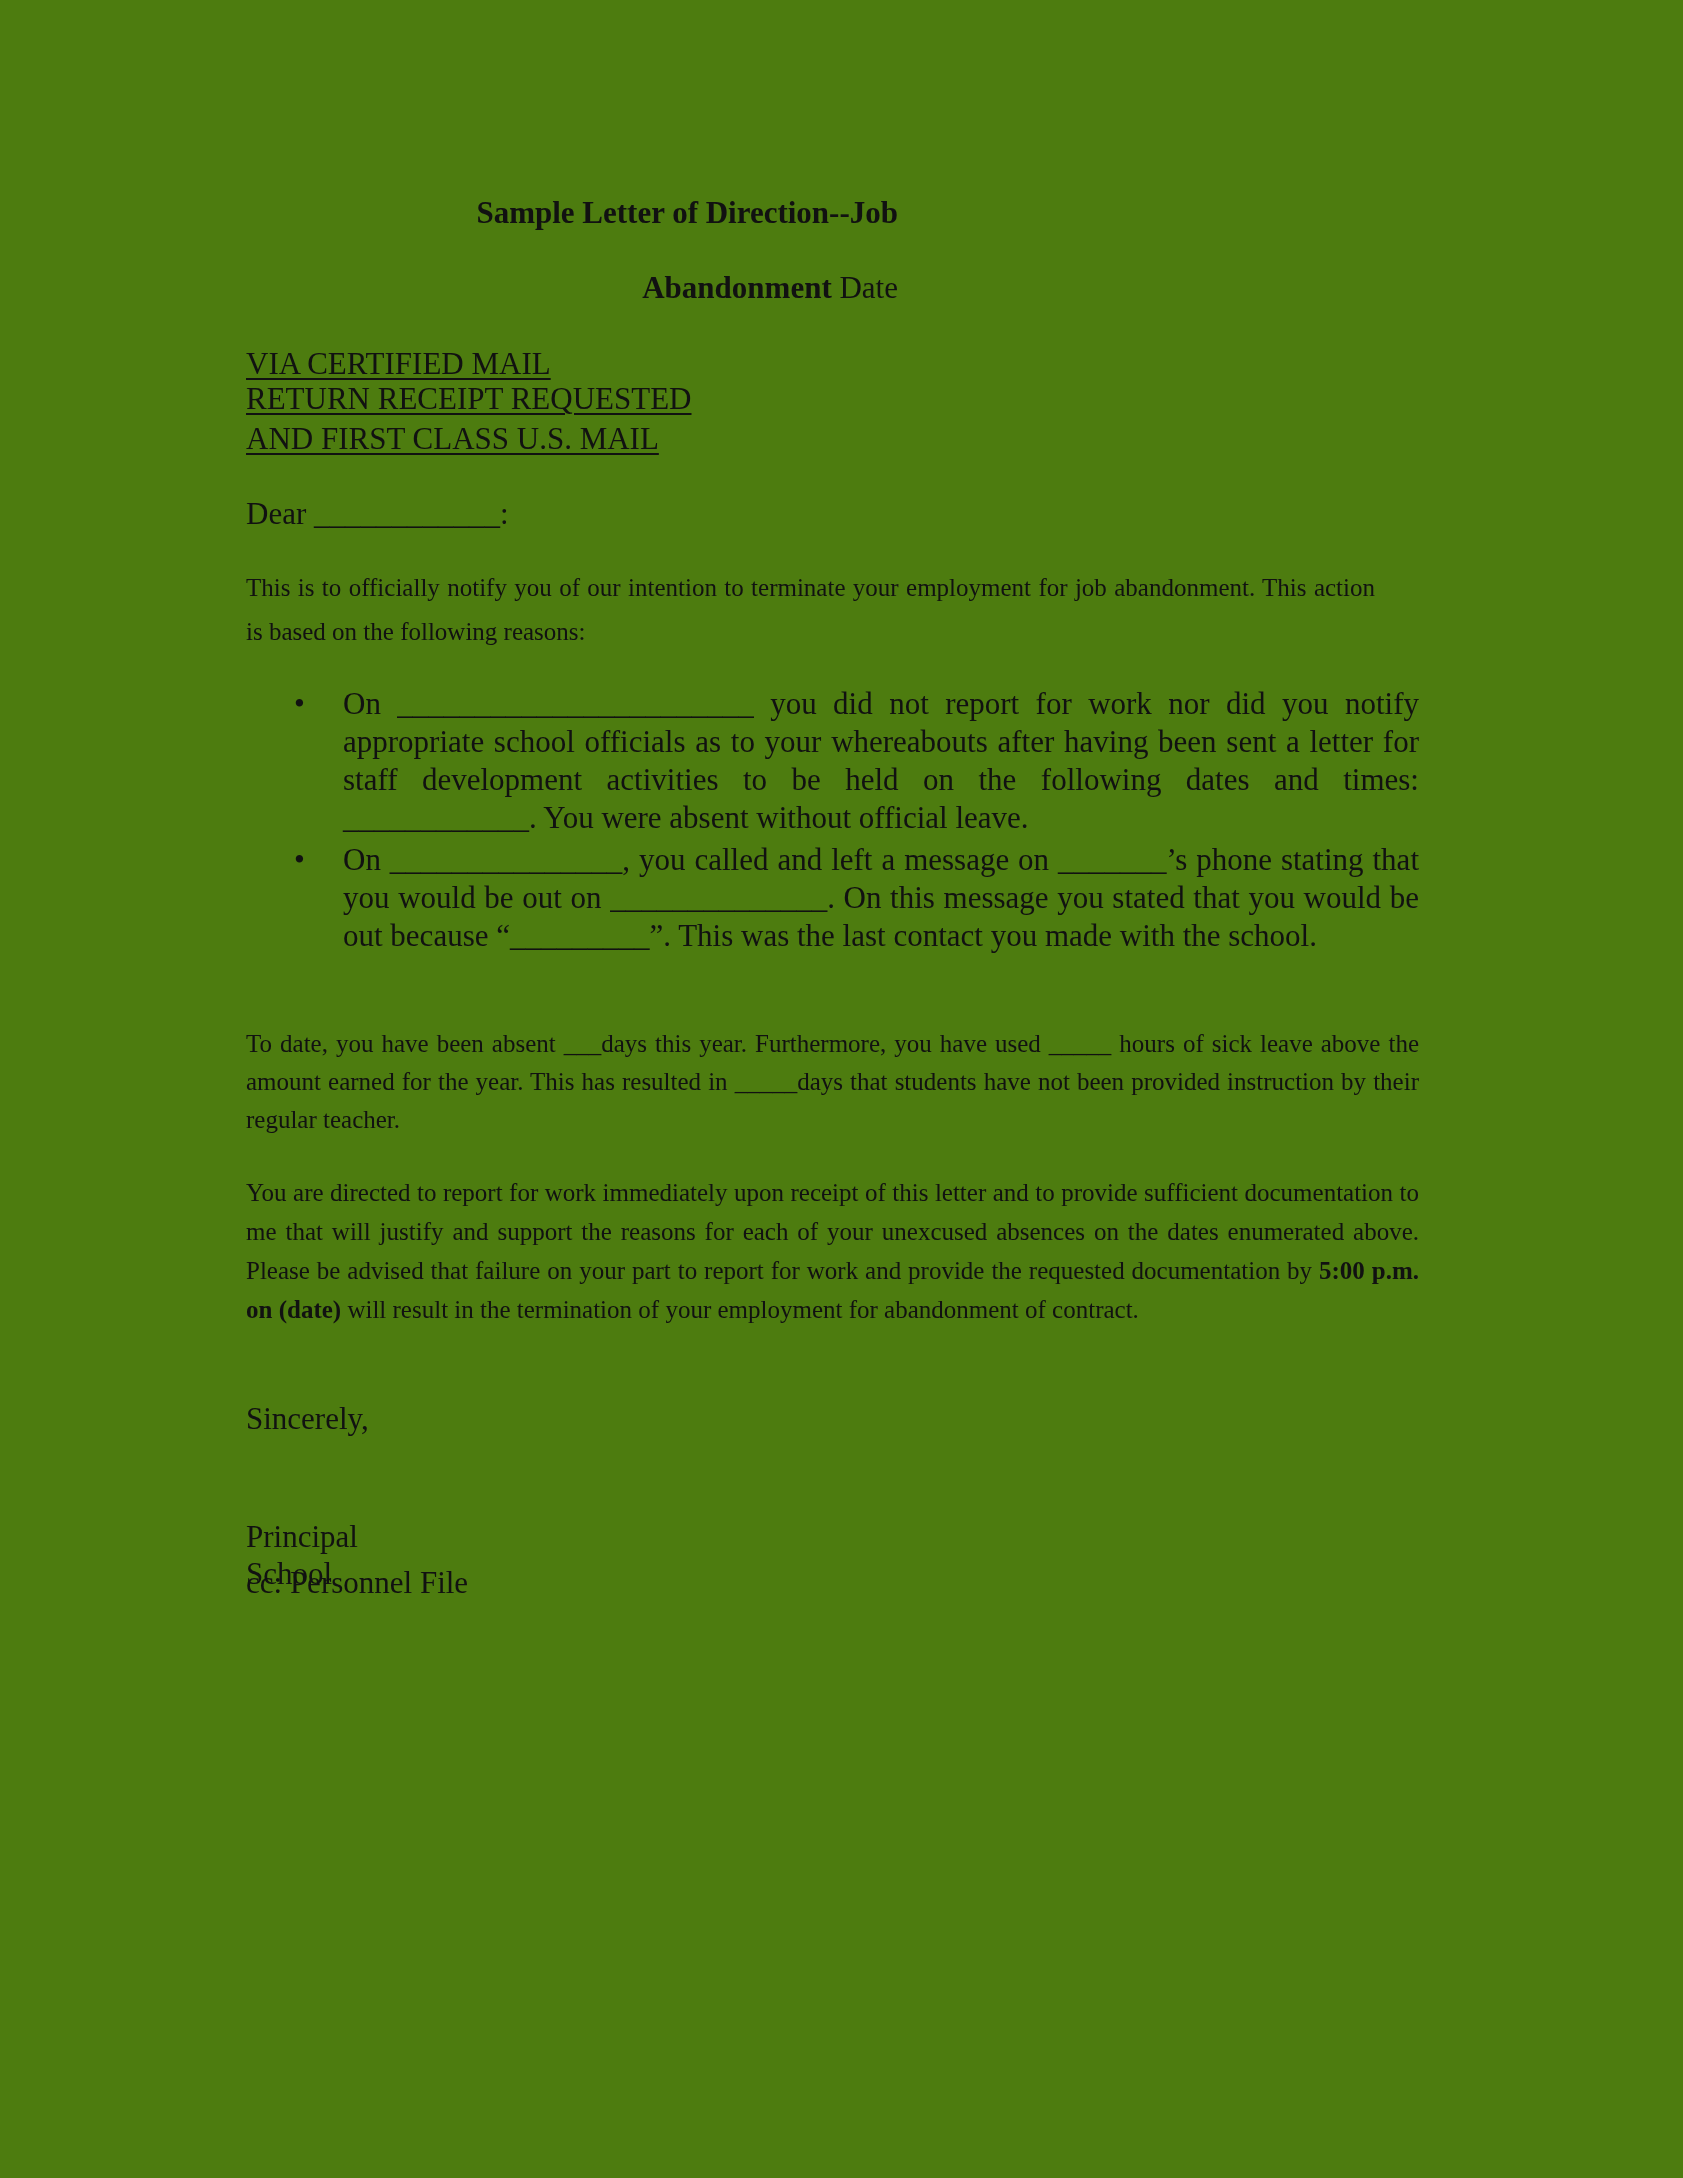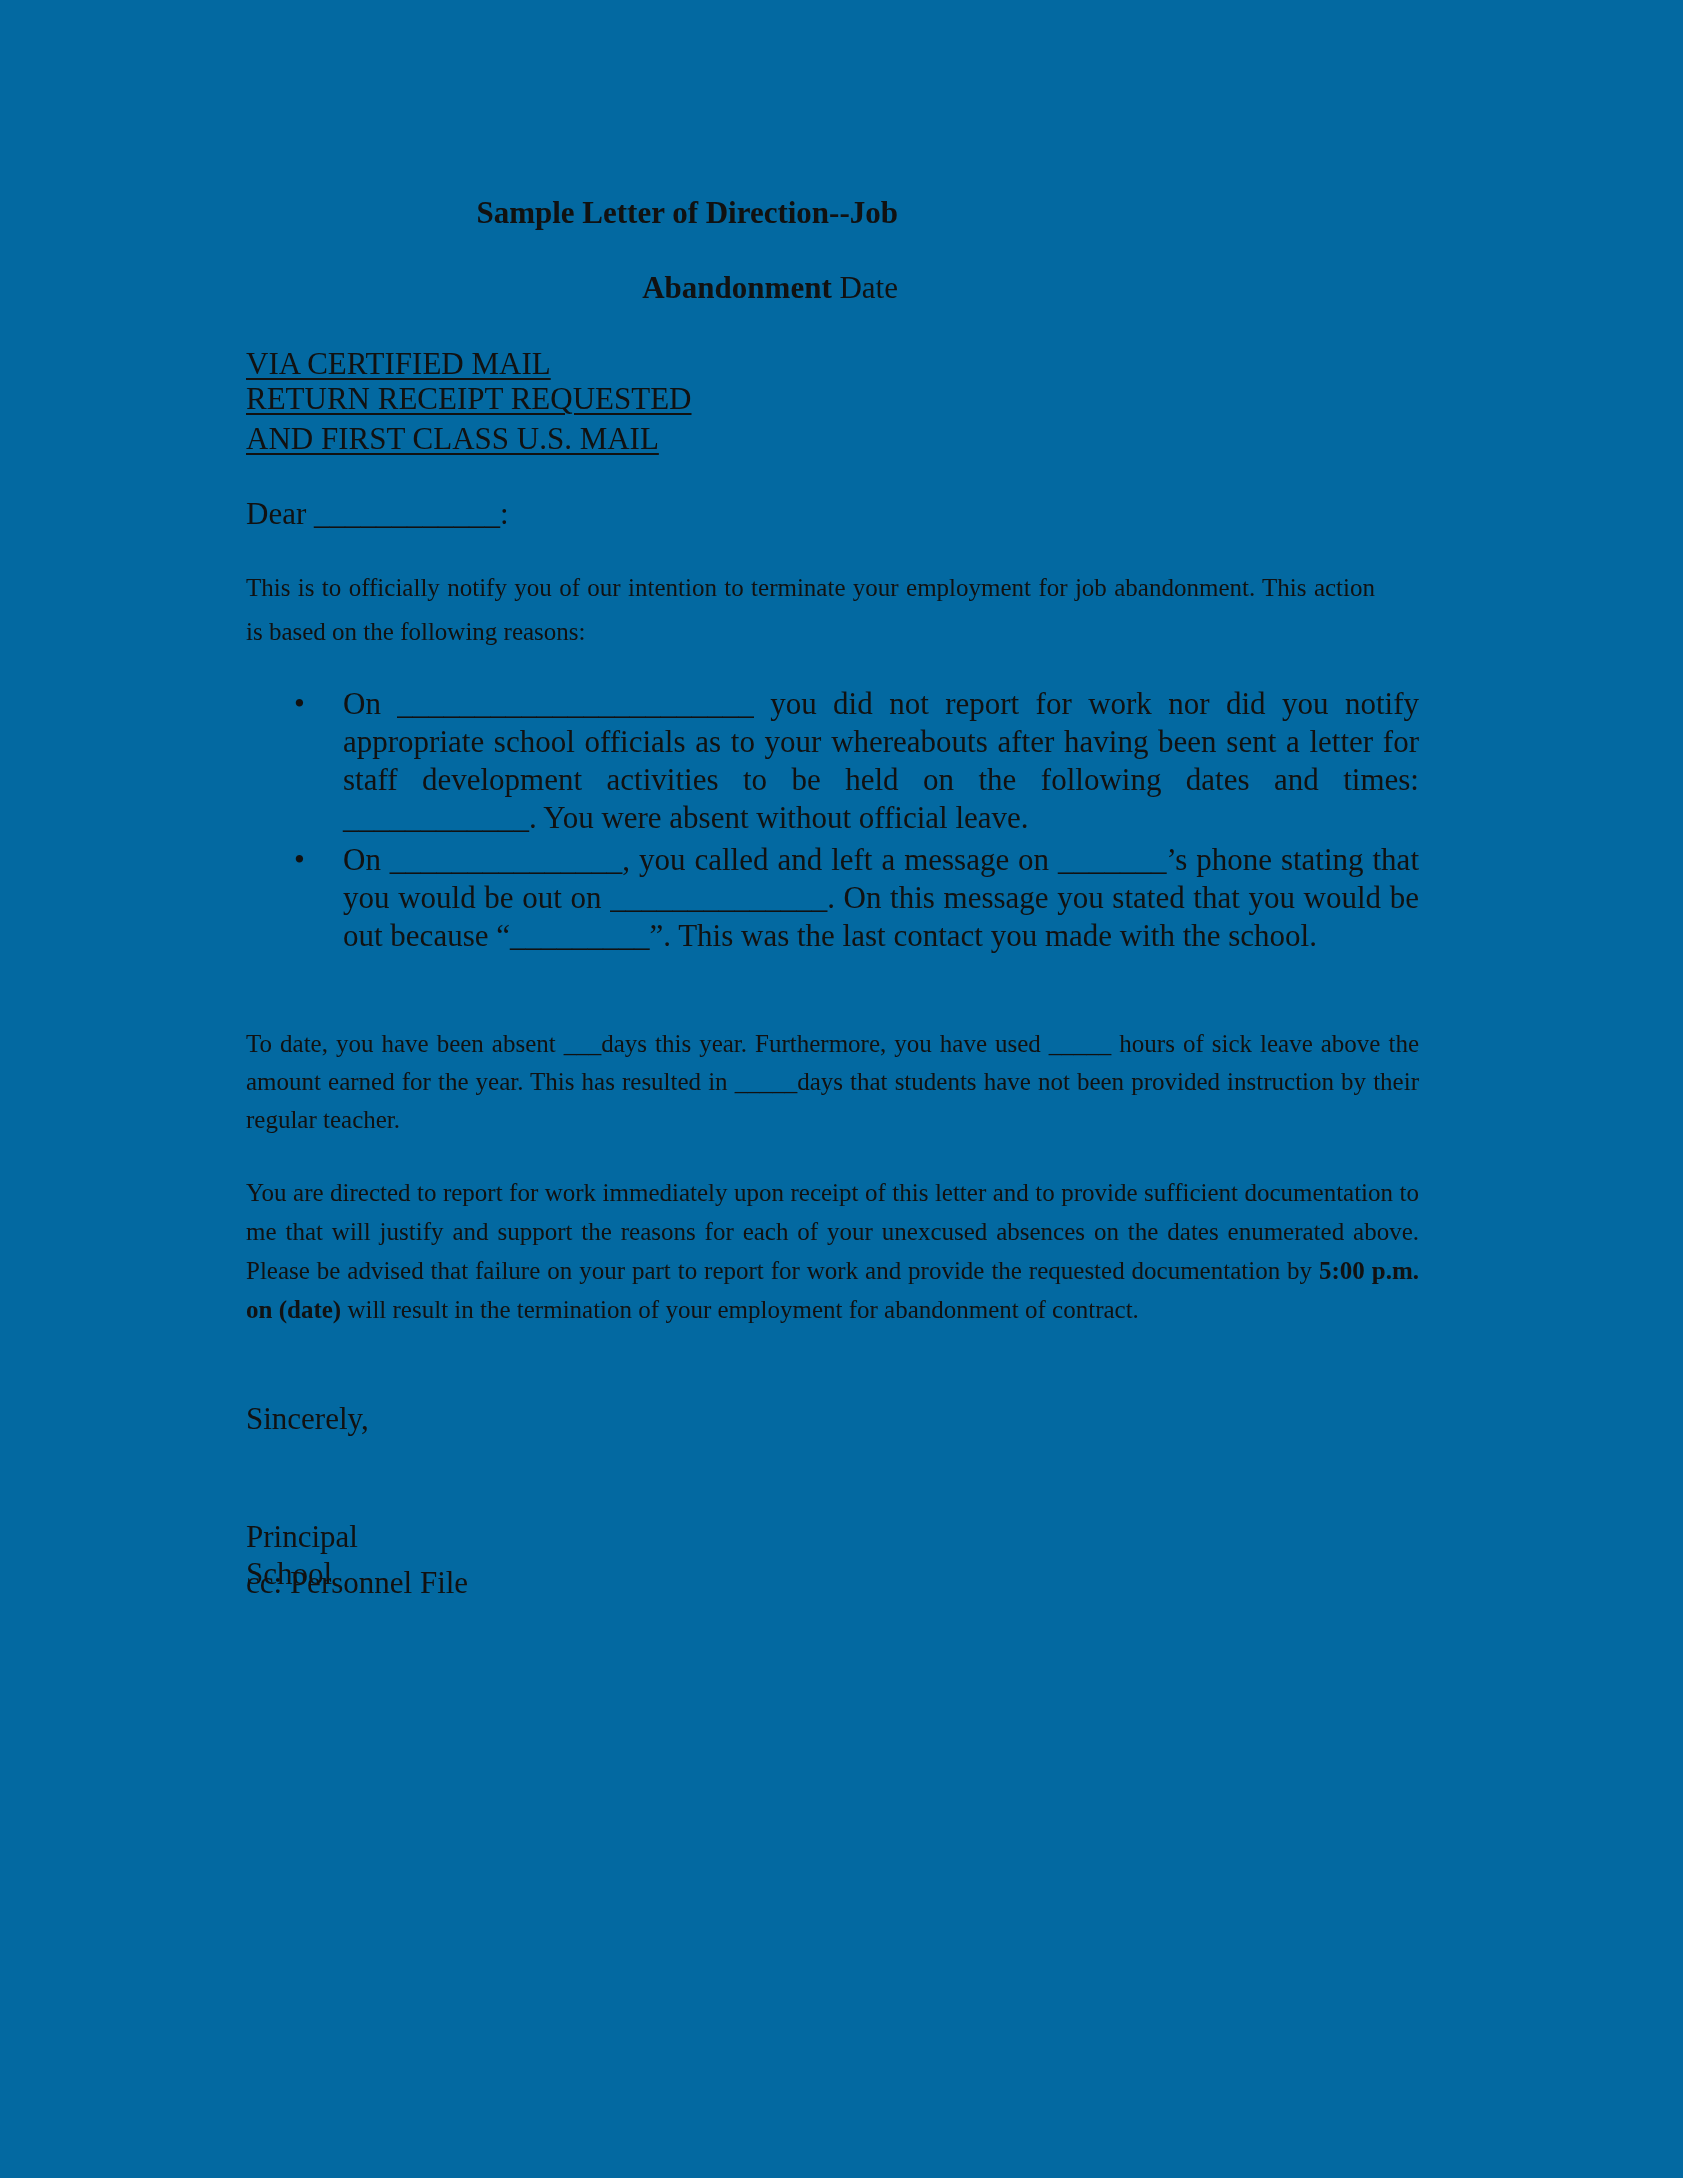--- a/index.html
+++ b/index.html
@@ -1,18 +1,18 @@
 <!DOCTYPE html>
 <html><head>
 <meta charset="utf-8">
 <style>
   html, body { margin:0; padding:0; background:#ffffff; }
   body { width:1683px; height:2178px; position:relative; overflow:hidden;
          font-family:"Liberation Serif", "DejaVu Serif", serif; color:#111111; }
-  .page { position:absolute; left:0; top:0; width:1683px; height:2178px; background:#0369a1; }
+  .page { position:absolute; left:0; top:0; width:1683px; height:2178px; background:#4d7c0f; }
   .line { position:absolute; font-size:31px; line-height:38px; white-space:nowrap; }
   .title { font-weight:bold; }
   .title-right { position:absolute; right:785px; text-align:right; font-size:31px; line-height:38px; white-space:nowrap; }
   .u { text-decoration:underline; text-underline-offset:4px; text-decoration-thickness:2px;text-align:center; }
   .para { position:absolute; left:246px; width:1173px; font-size:25px; line-height:38px; text-align:justify; }
   .para.p1 { line-height:44px; }
   .bullet-list { position:absolute; left:246px; width:1173px; margin:0; padding:0; list-style:none; }
   .bullet-item { position:relative; padding-left:97px; font-size:31px; line-height:38px; text-align:justify; }
   .bullet-dot { position:absolute; left:48px; top:0; }
   b { font-weight:bold; }

